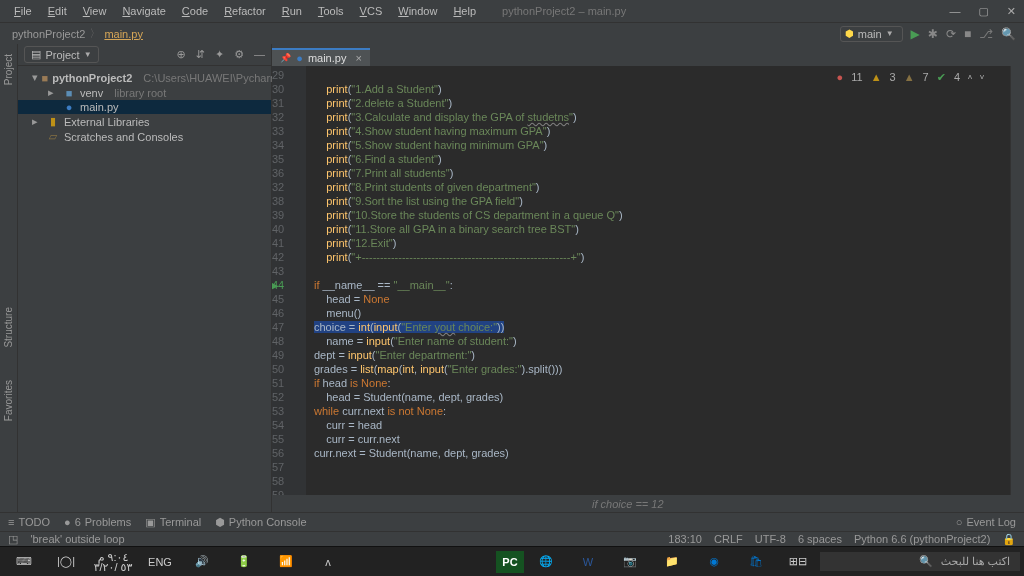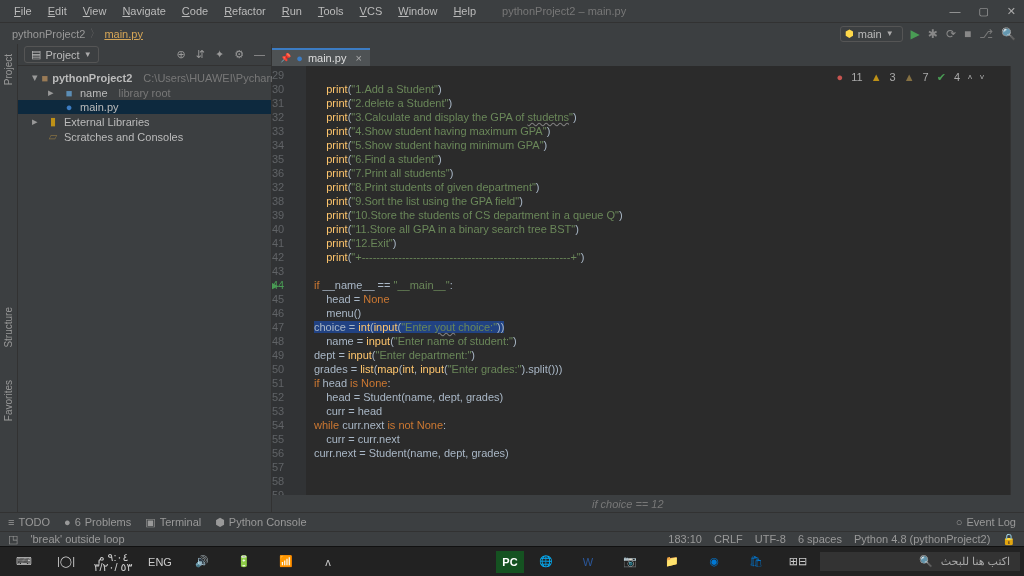--- a/index.html
+++ b/index.html
@@ -134,21 +134,21 @@
       <div class="tail">
         <span>⊕</span>
         <span>⇵</span>
         <span>✦</span>
         <span>⚙</span>
         <span>—</span>
       </div>
     </div>
     <div class="tree">
       <div class="row ind1"><span class="arrow">▾</span><span class="fico folder-dark">■</span><b>pythonProject2</b>&nbsp;<span class="dim">C:\Users\HUAWEI\PycharmProjects\pythonProje</span></div>
-      <div class="row ind2"><span class="arrow">▸</span><span class="fico folder-blue">■</span><span>name</span>&nbsp;<span class="dim">library root</span></div>
+      <div class="row ind2"><span class="arrow">▸</span><span class="fico folder-blue">■</span><span>venv</span>&nbsp;<span class="dim">library root</span></div>
       <div class="row ind2 sel">
           <span class="arrow"></span>
           <span class="fico file-py">●</span>
           <span>main.py</span>
         </div>
       <div class="row ind1">
           <span class="arrow">▸</span>
           <span class="fico" style="color:#be9117">▮</span>
           <span>External Libraries</span>
         </div>
@@ -228,22 +228,22 @@
           <div></div>
           <div><span class="kw">if</span> __name__ == <span class="str">"__main__"</span>:</div>
           <div>    head = <span class="kw">None</span></div>
           <div>    menu()</div>
           <div><span class="hl">choice = <span class="fn">int</span>(<span class="fn">input</span>(<span class="str">"Enter <span class="spellw">yout</span> choice:"</span>))</span></div>
           <div>    name = <span class="fn">input</span>(<span class="str">"Enter name of student:"</span>)</div>
           <div>dept = <span class="fn">input</span>(<span class="str">"Enter department:"</span>)</div>
           <div>grades = <span class="fn">list</span>(<span class="fn">map</span>(<span class="fn">int</span>, <span class="fn">input</span>(<span class="str">"Enter grades:"</span>).split()))</div>
           <div><span class="kw">if</span> head <span class="kw">is None</span>:</div>
           <div>    head = Student(name, dept, grades)</div>
+          <div><span class="kw">while</span> curr.next <span class="kw">is not None</span>:</div>
           <div>    curr = head</div>
-          <div><span class="kw">while</span> curr.next <span class="kw">is not None</span>:</div>
           <div>    curr = curr.next</div>
           <div>curr.next = Student(name, dept, grades)</div>
         </div>
       <div class="right-rail"></div>
     </div>
     <div class="hint-bar">
         <span>if choice == 12</span>
       </div>
   </div>
 </div>
@@ -257,21 +257,21 @@
 </div>
 
 <div class="status">
   <span>◳</span>
   <span class="msg">'break' outside loop</span>
   <div class="r">
     <span>183:10</span>
     <span>CRLF</span>
     <span>UTF-8</span>
     <span>6 spaces</span>
-    <span>Python 4.8 (pythonProject2)</span>
+    <span>Python 6.6 (pythonProject2)</span>
     <span>🔒</span>
   </div>
 </div>
 
 <div class="task">
   <div class="tb">⌨</div>
   <div class="tb">|◯|</div>
   <div class="tb" style="color:#ccc;font-size:9px;line-height:10px;flex-direction:column;width:50px">
       <span>٩:٠٤ م</span>
       <span>٥٣ /٣/٢٠</span>

